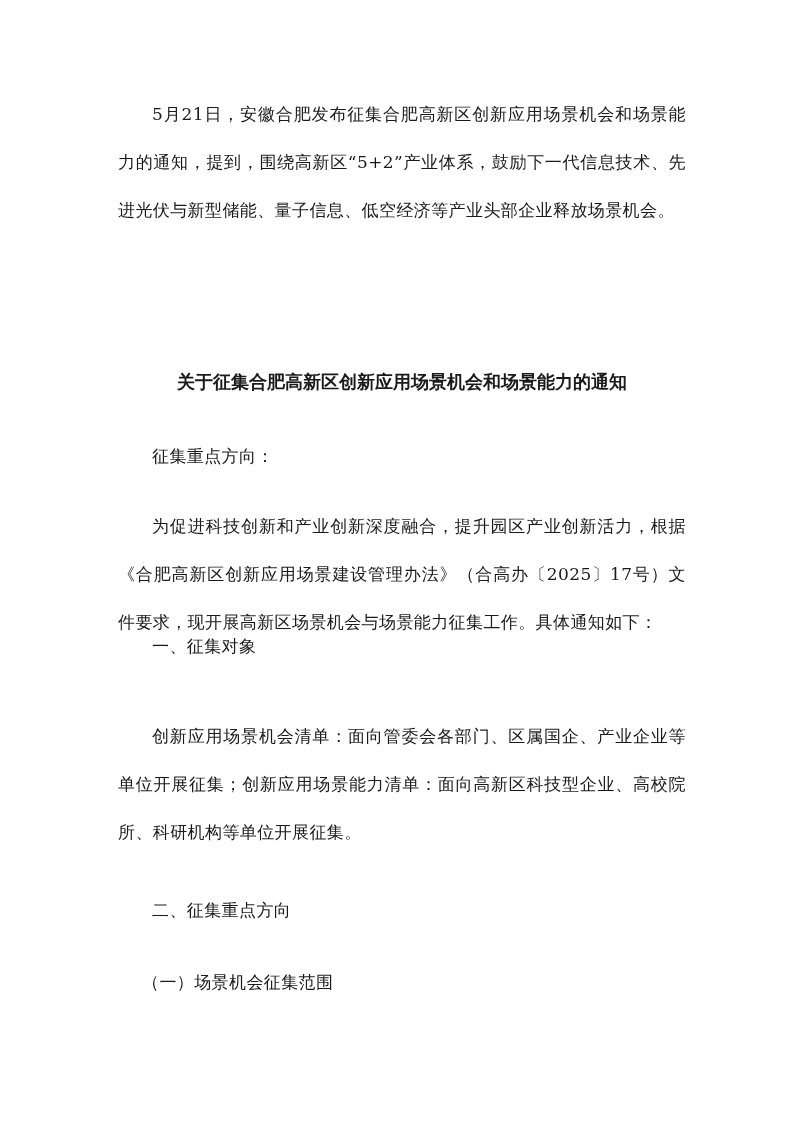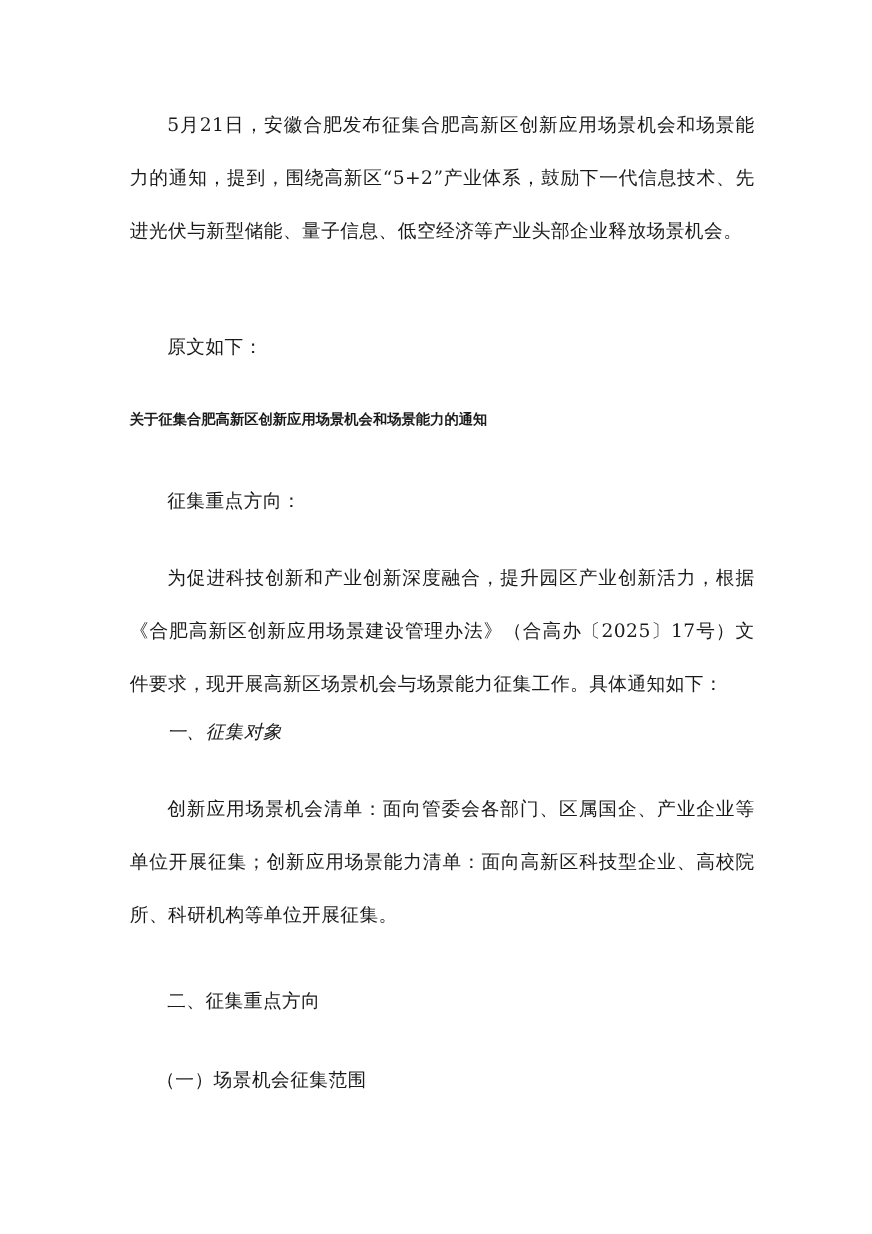--- a/index.html
+++ b/index.html
@@ -32,44 +32,43 @@
       text-align: justify;
       margin: 0;
     }
     .indent {
       text-indent: 34px;
     }
     .title {
       position: absolute;
       left: 118px;
       width: 568px;
-      text-align: left;
+      text-align: center;
       font-family: "DejaVu Sans", "Liberation Sans", sans-serif;
       font-weight: bold;
-      font-size: 13px;
+      font-size: 18px;
       line-height: 48px;
       margin: 0;
     }
   </style>
 </head>
 <body>
 
 <div class="page">
 
   <p class="para indent" style="top:90px;">5月21日，安徽合肥发布征集合肥高新区创新应用场景机会和场景能力的通知，提到，围绕高新区“5+2”产业体系，鼓励下一代信息技术、先进光伏与新型储能、量子信息、低空经济等产业头部企业释放场景机会。</p>
 
-  <p class="para indent" style="top:292px;">原文如下：</p>
 
   <h1 class="title" style="top:358px;">关于征集合肥高新区创新应用场景机会和场景能力的通知</h1>
 
   <p class="para indent" style="top:432px;">征集重点方向：</p>
 
   <p class="para indent" style="top:502px;">为促进科技创新和产业创新深度融合，提升园区产业创新活力，根据《合肥高新区创新应用场景建设管理办法》（合高办〔2025〕17号）文件要求，现开展高新区场景机会与场景能力征集工作。具体通知如下：</p>
 
-  <p class="para indent" style="top:642px;font-style:italic;">一、征集对象</p>
+  <p class="para indent" style="top:622px;">一、征集对象</p>
 
   <p class="para indent" style="top:712px;">创新应用场景机会清单：面向管委会各部门、区属国企、产业企业等单位开展征集；创新应用场景能力清单：面向高新区科技型企业、高校院所、科研机构等单位开展征集。</p>
 
   <p class="para" style="top:958px; text-indent:24px;">（一）场景机会征集范围</p>
 
   <p class="para indent" style="top:886px;">二、征集重点方向</p>
 
 </div>
 
 </body></html>

